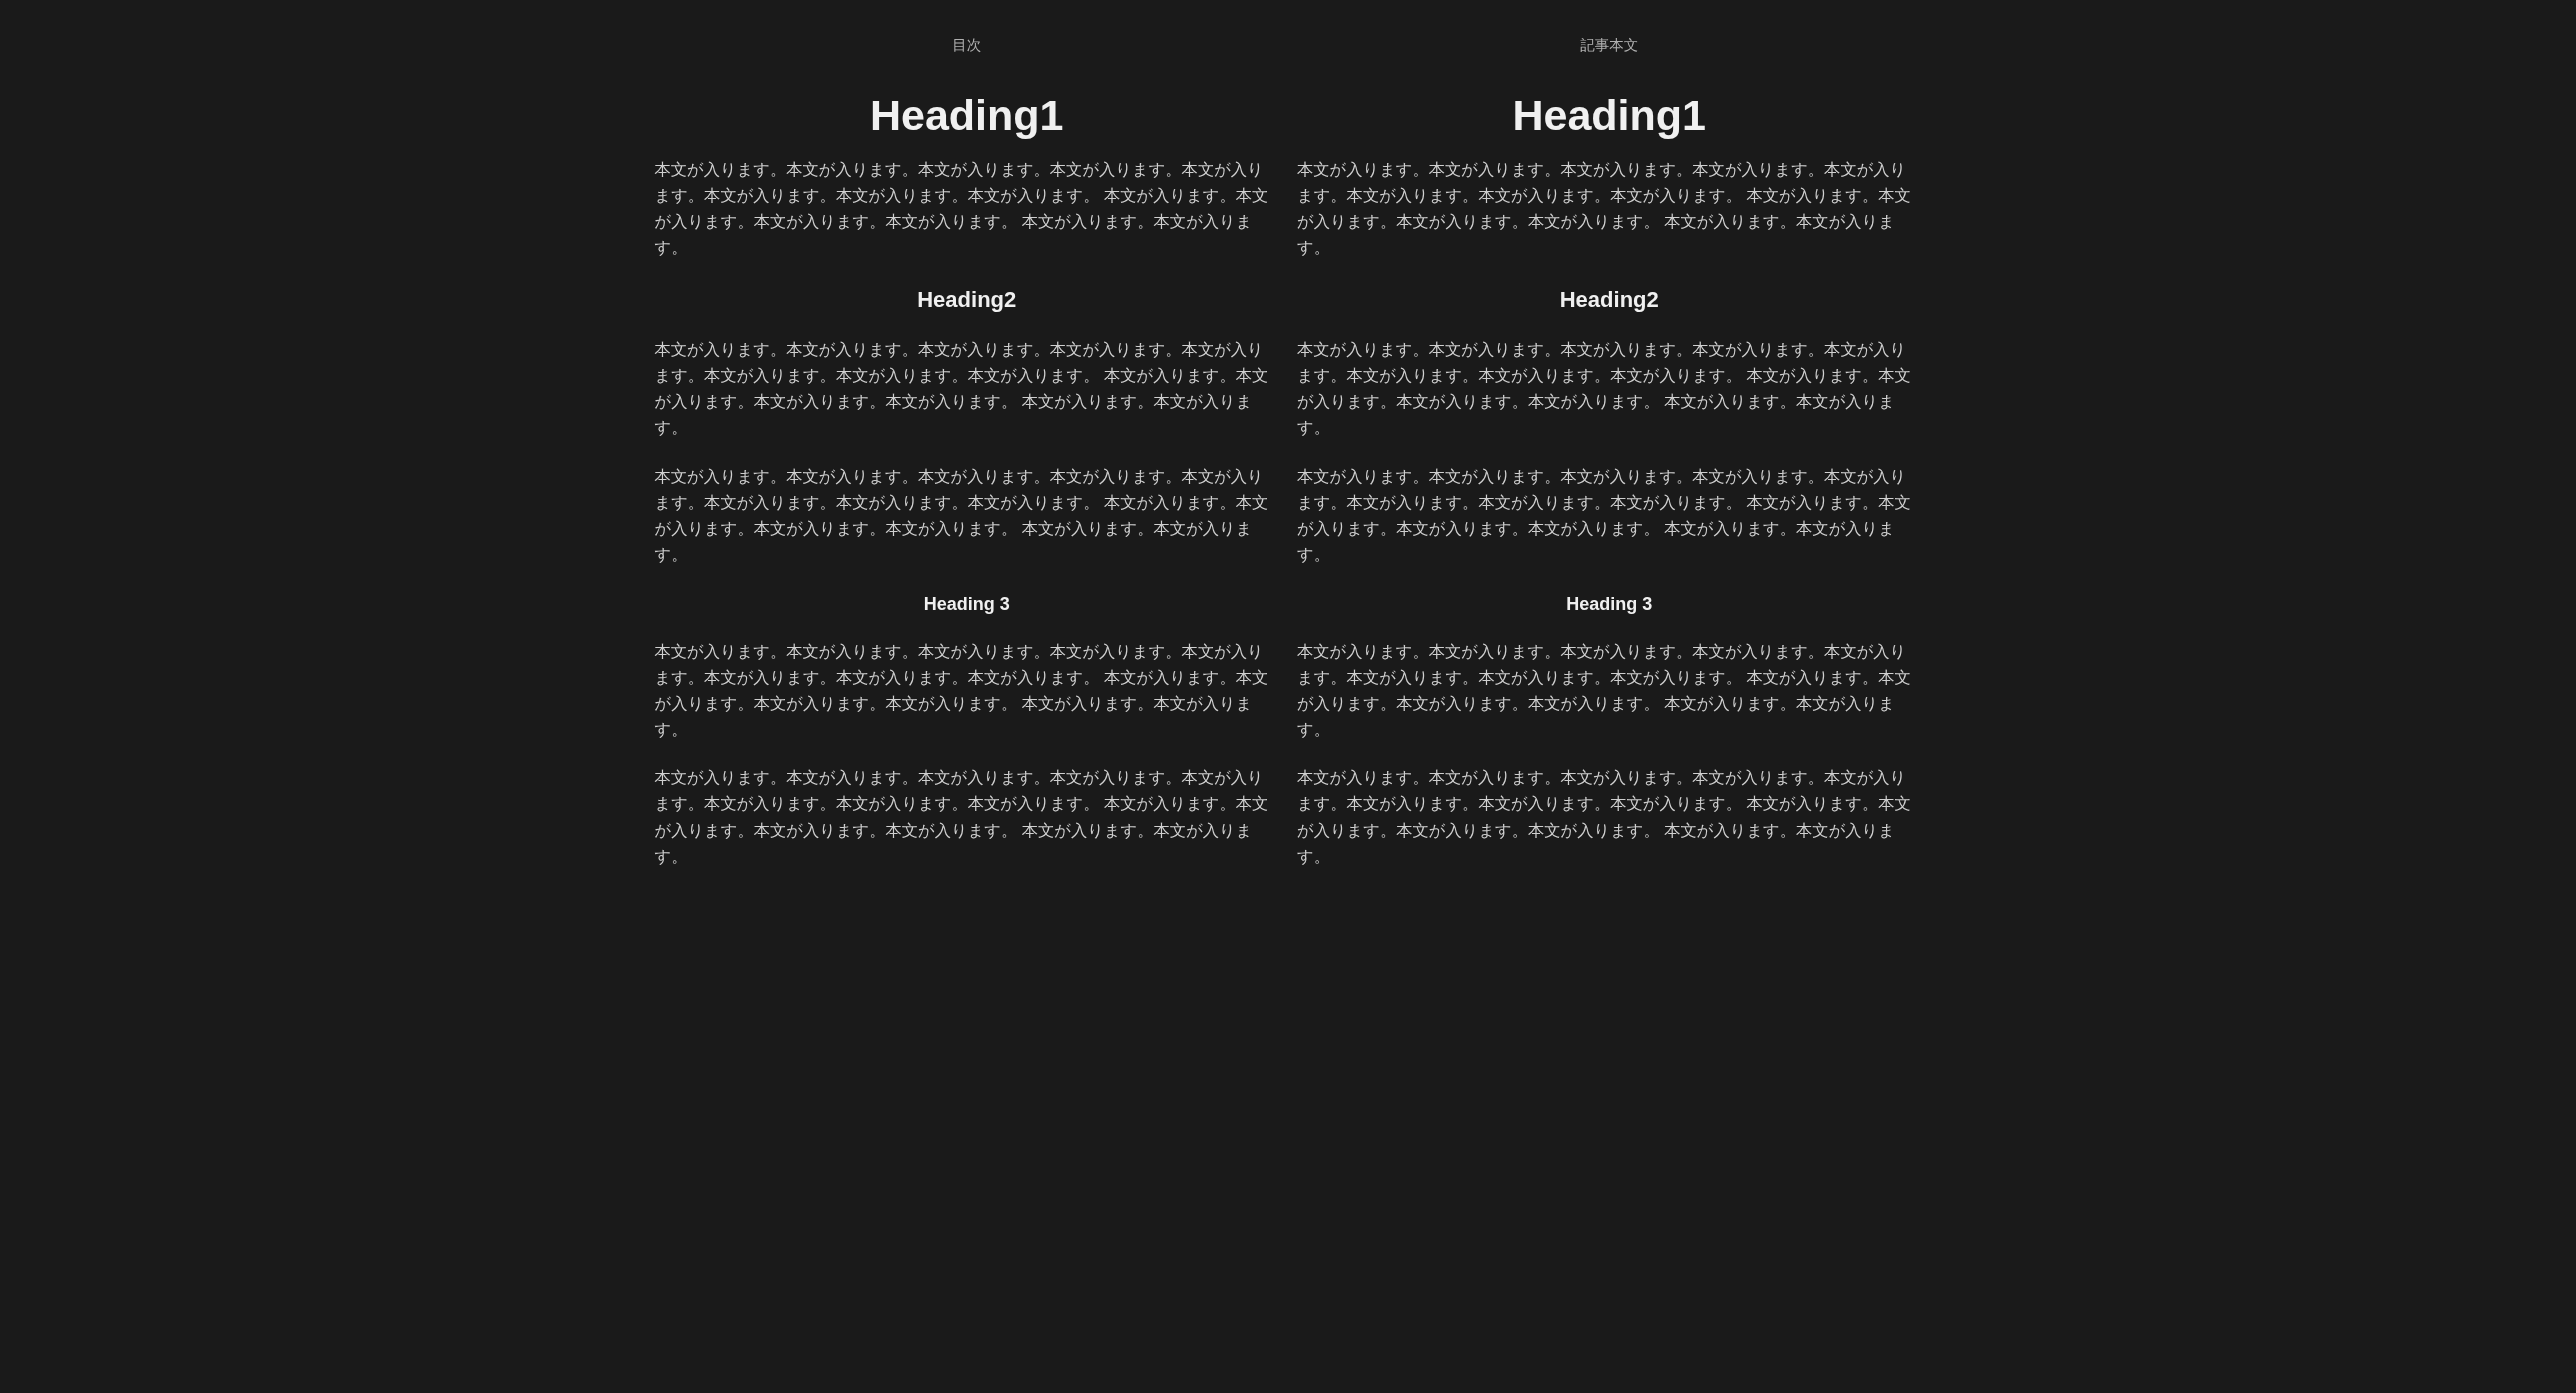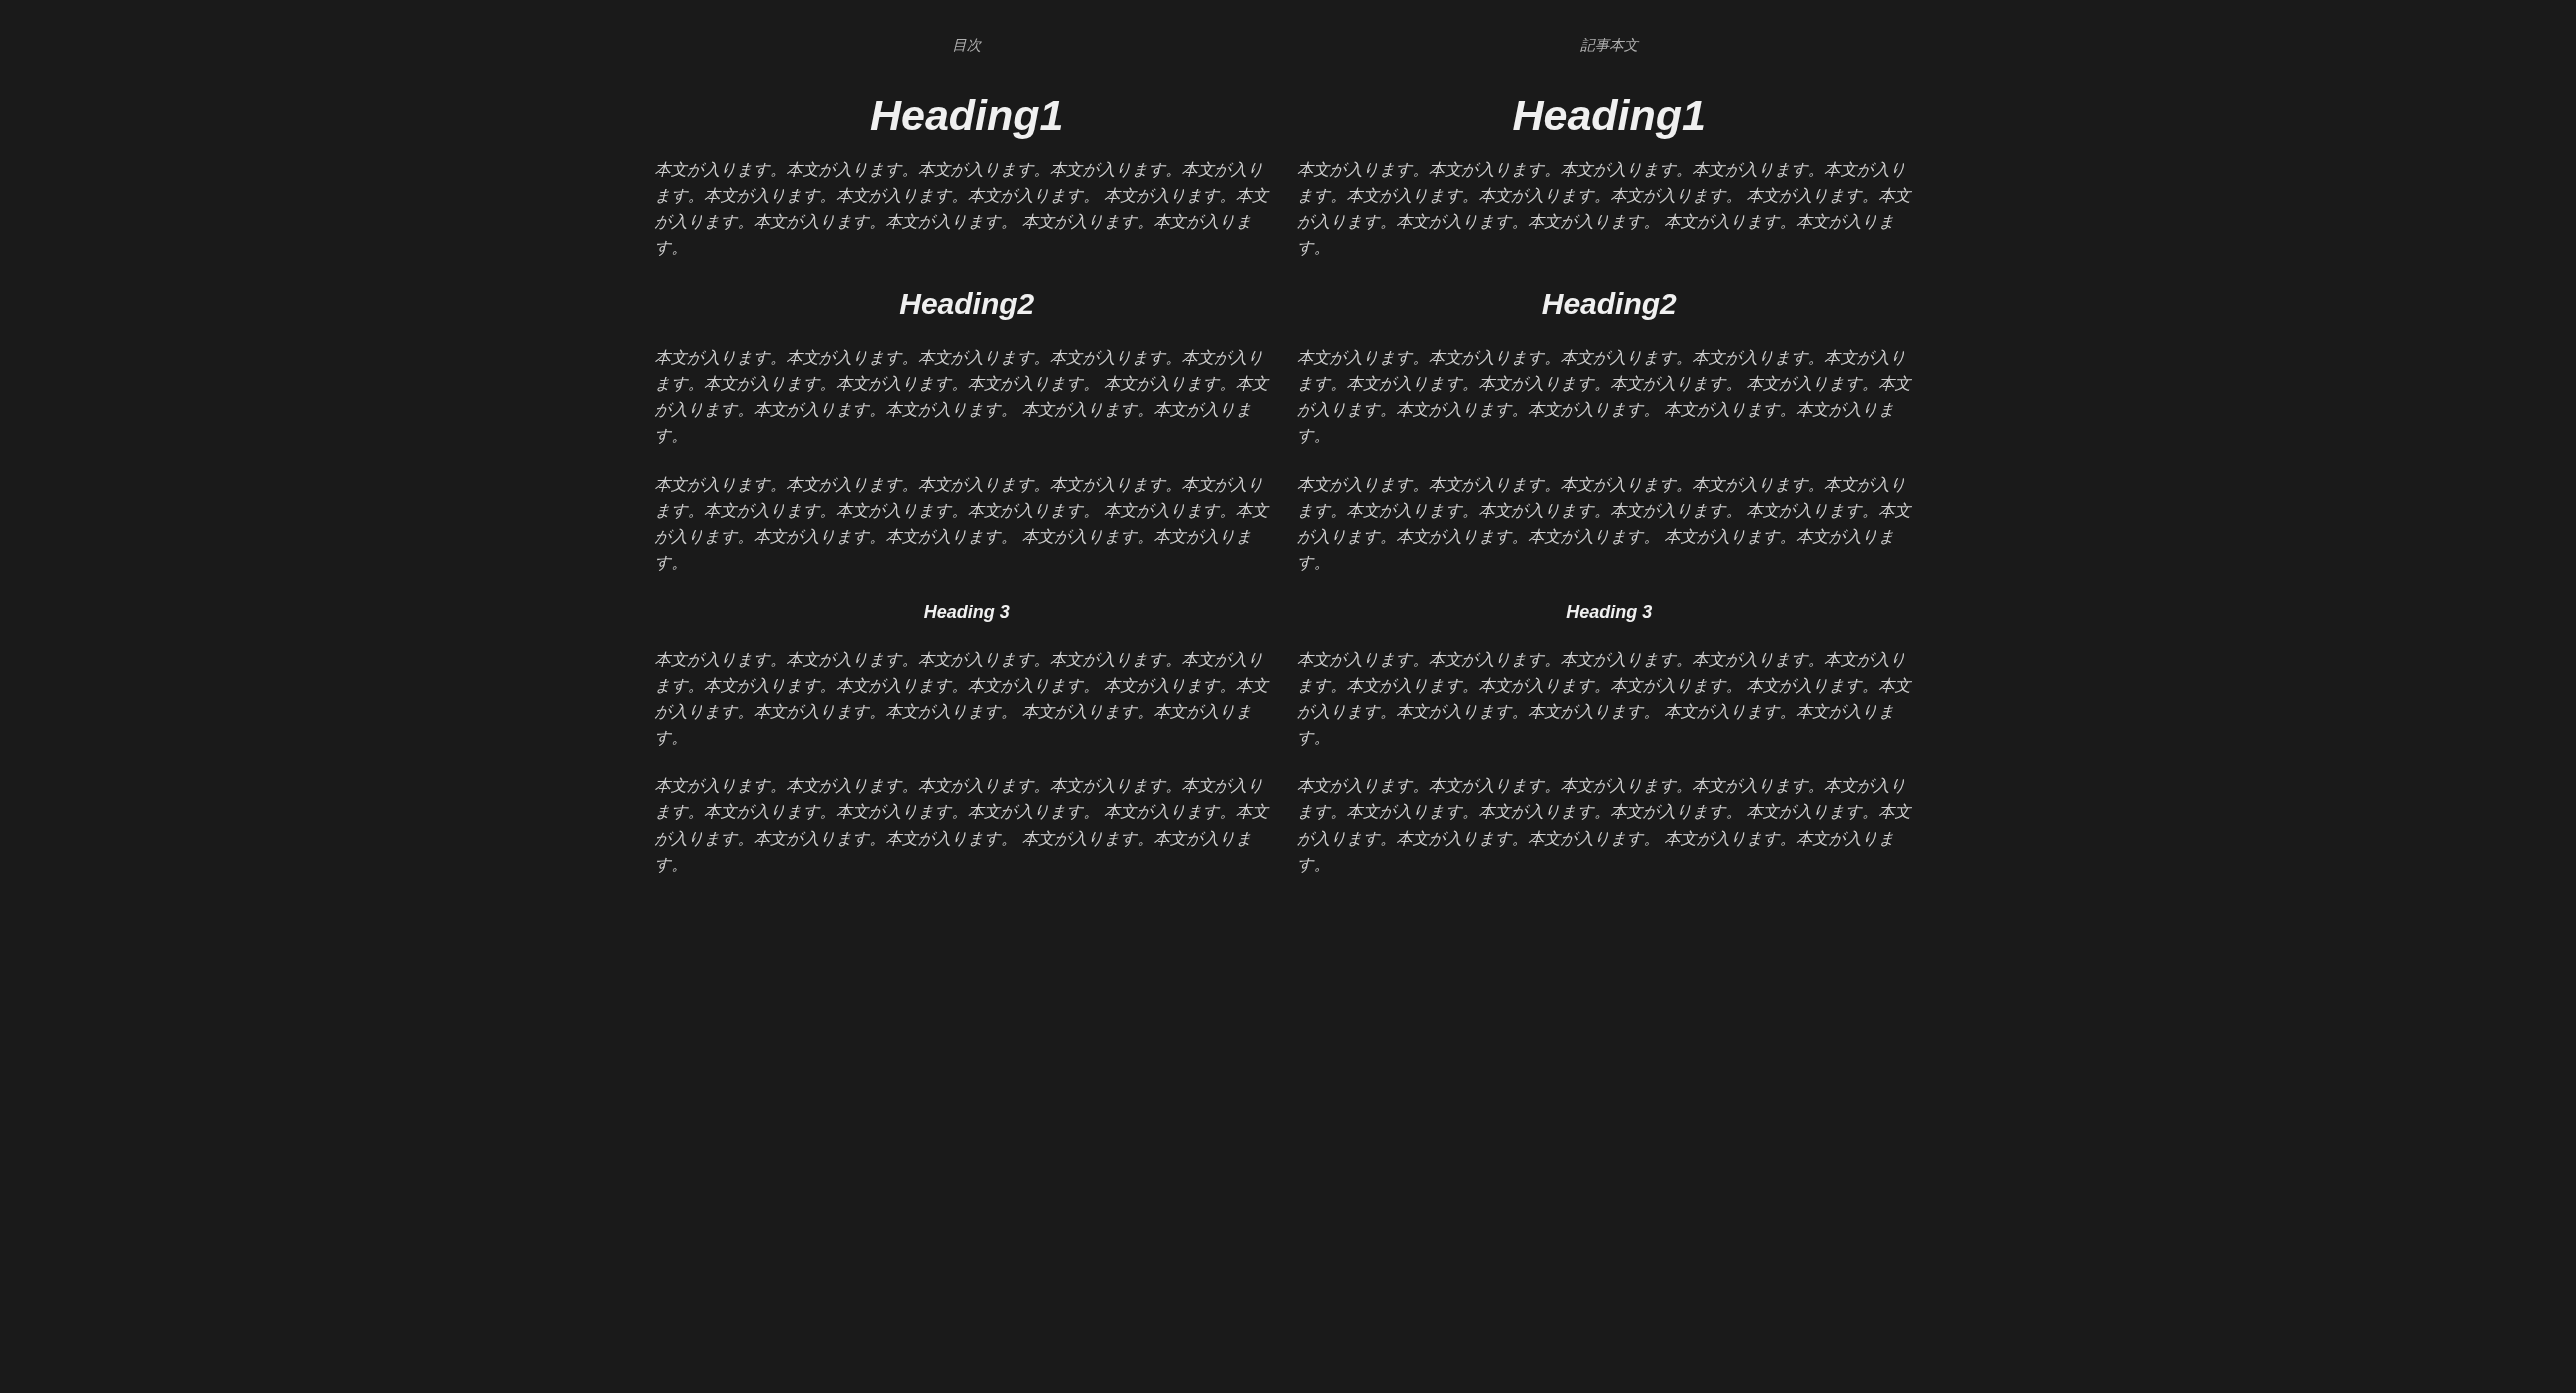--- a/index.html
+++ b/index.html
@@ -12,40 +12,39 @@
       color: #e0e0e0;
       font-family: -apple-system, BlinkMacSystemFont, "Helvetica Neue", "Hiragino Sans", "Hiragino Kaku Gothic ProN", "Yu Gothic", Meiryo, sans-serif;
       min-height: 100vh;
       padding: 36px 54px;
     }
     .container {
       display: flex;
       gap: 18px;
       max-width: 1267px;
       margin: 0 auto;
-      font-style: italic;
     }
     .column {
       flex: 1;
       text-align: center;
     }
     .col-label {
       font-size: 14.5px;
       color: #b0b0b0;
       margin-bottom: 36px;
       font-weight: 400;
     }
     .h1 {
       font-size: 43px;
       font-weight: 700;
       color: #f0f0f0;
       margin-bottom: 16px;
     }
     .h2 {
-      font-size: 30px;
+      font-size: 22px;
       font-weight: 700;
       color: #f0f0f0;
       margin-top: 27px;
       margin-bottom: 22.6px;
     }
     .h3 {
       font-size: 18px;
       font-weight: 700;
       color: #f0f0f0;
       margin-top: 27px;

